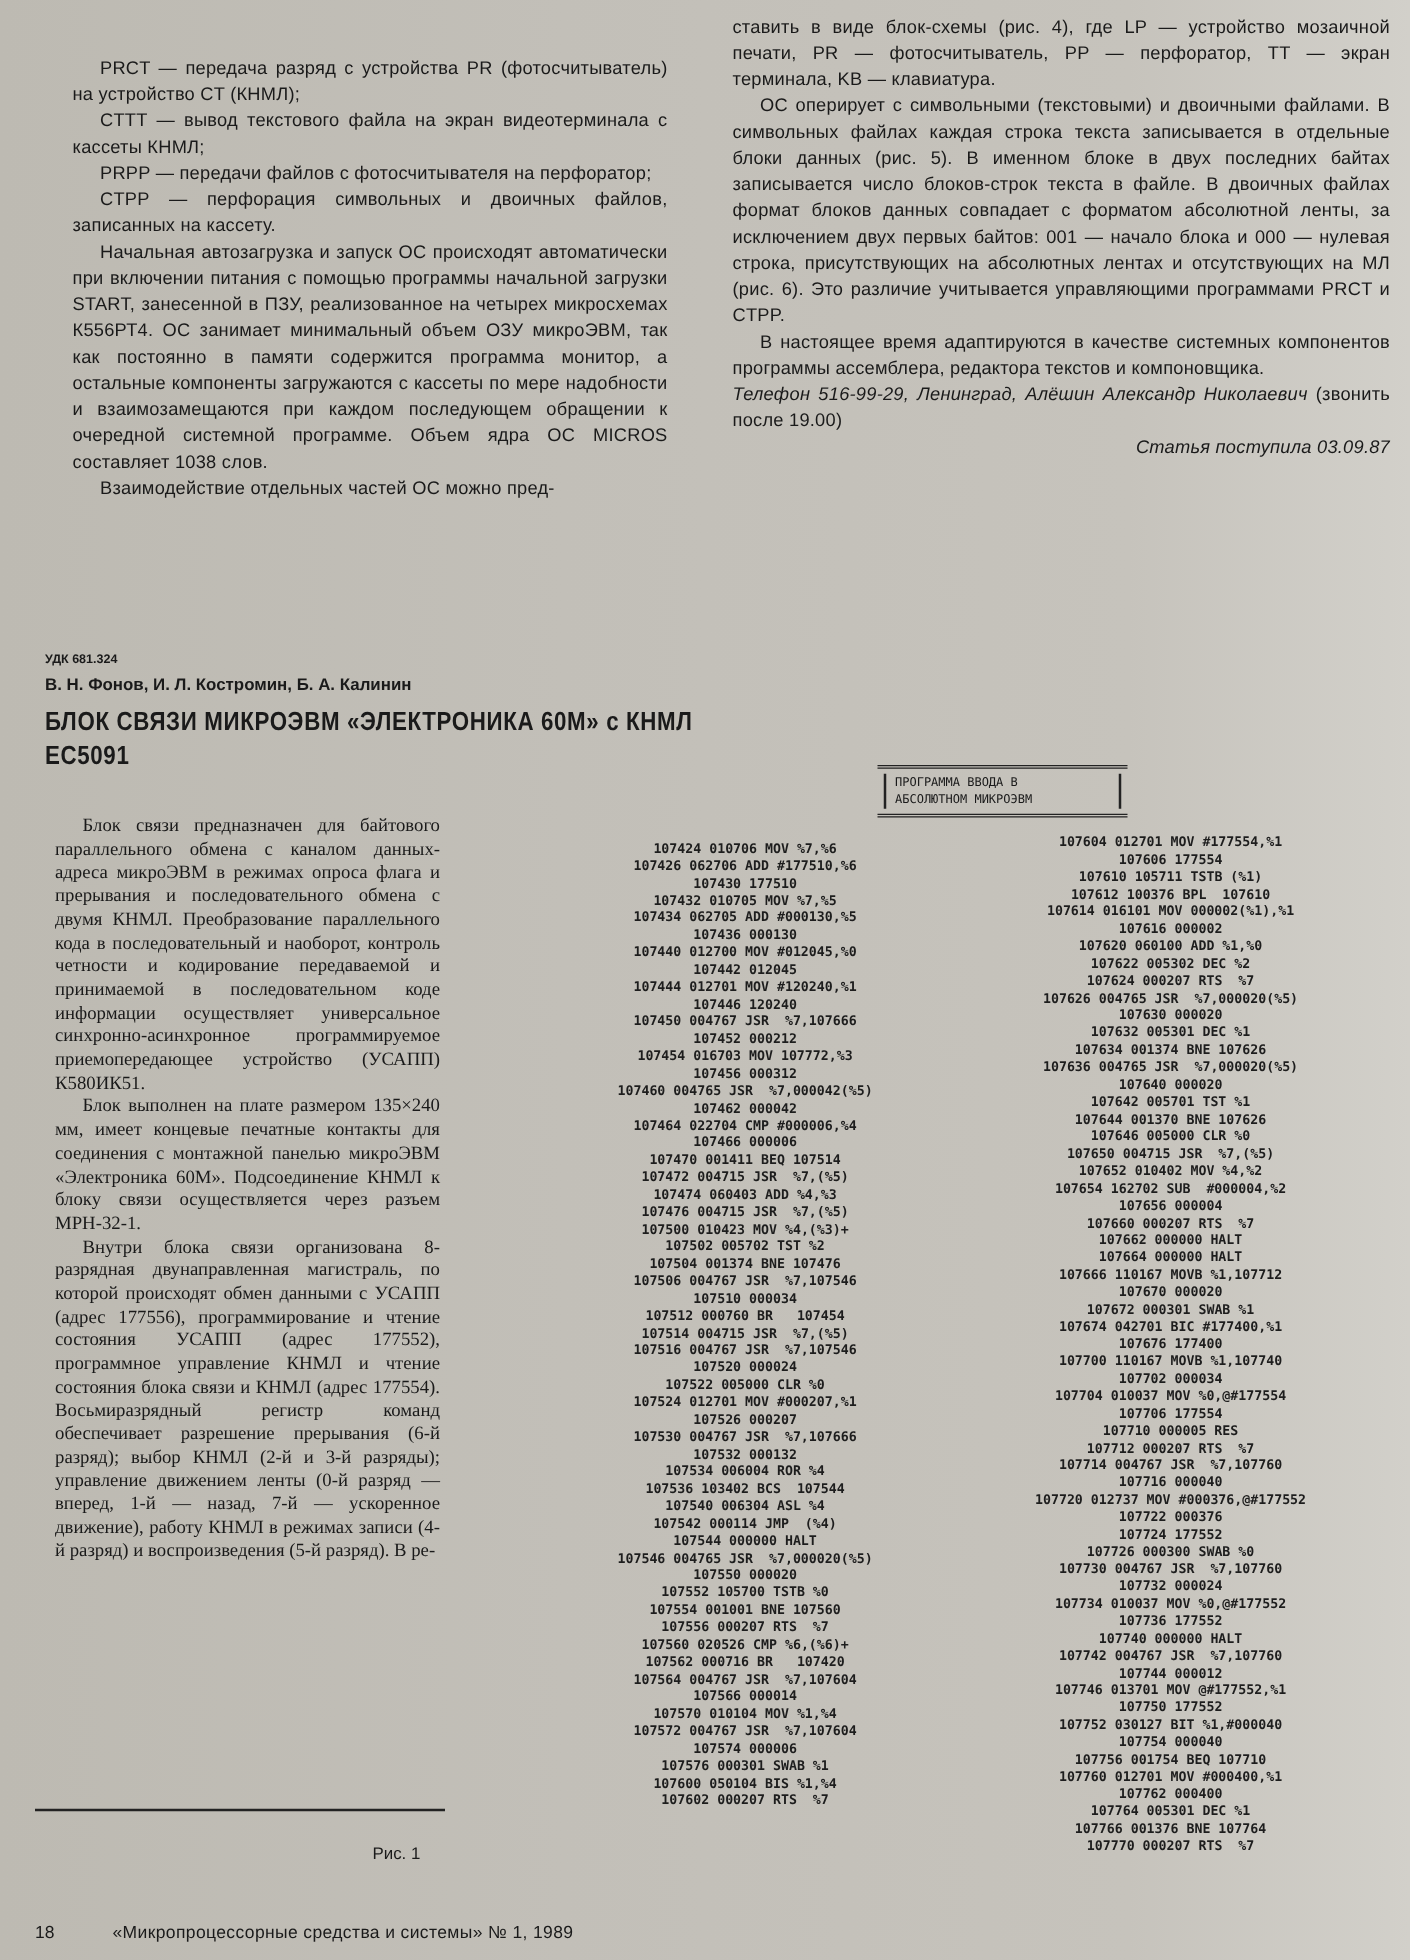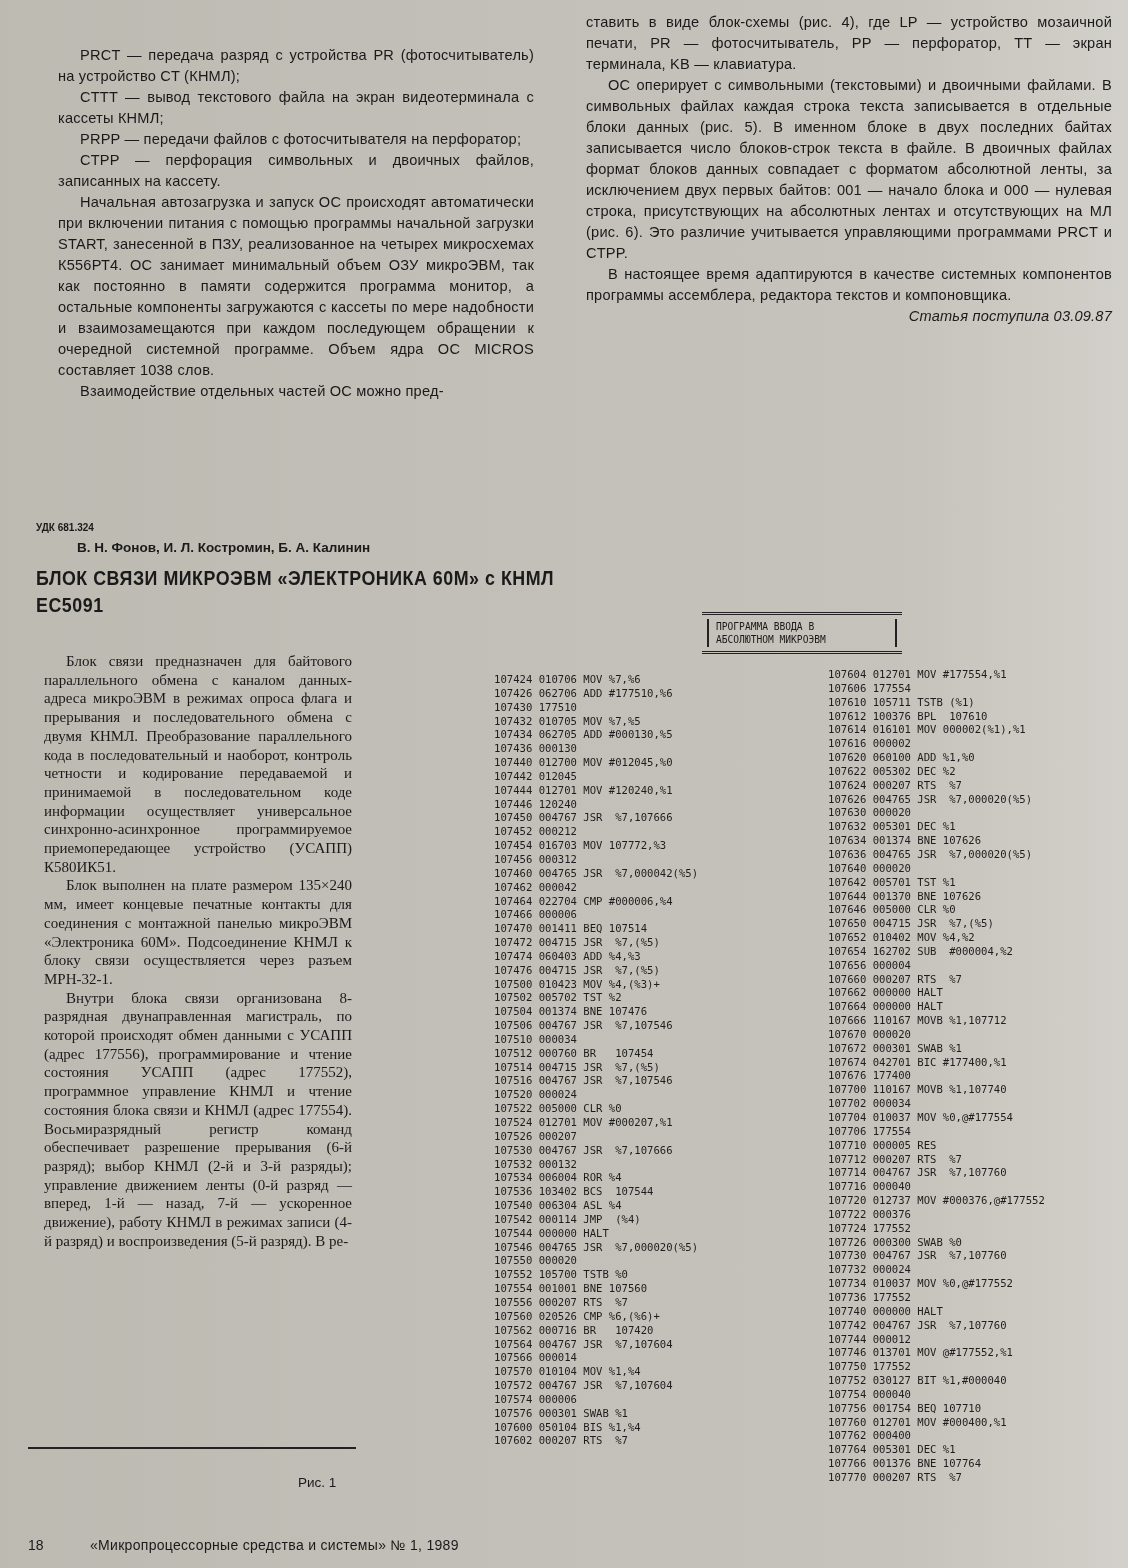--- a/index.html
+++ b/index.html
@@ -14,33 +14,33 @@
   .col { position: absolute; font-size: 15.6px; line-height: 21.2px; text-align: justify; }
   .col p { margin: 0; text-indent: 22px; }
   .col p.noind { text-indent: 0; }
   #col-top-left { left: 58px; top: 45px; width: 476px; font-family: "Liberation Sans", sans-serif; font-size: 14.6px; line-height: 21px; letter-spacing: 0.2px; }
   #col-top-right { left: 586px; top: 12px; width: 526px; font-family: "Liberation Sans", sans-serif; font-size: 14.6px; line-height: 21px; letter-spacing: 0.2px; }
   .contact { margin-top: 22px; font-style: italic; }
   .contact .plain { font-style: normal; }
   .received { margin-top: 24px; text-align: right; font-style: italic; }
 
   #udk { position: absolute; left: 36px; top: 522px; font-family: "Liberation Sans", sans-serif; font-size: 10px; font-weight: bold; }
-  #authors { position: absolute; left: 36px; top: 540px; font-family: "Liberation Sans", sans-serif; font-size: 13.5px; font-weight: bold; margin-left: 41px; }
+  #authors { position: absolute; left: 36px; top: 540px; font-family: "Liberation Sans", sans-serif; font-size: 13.5px; font-weight: bold; }
   #title { position: absolute; left: 36px; top: 564px; font-family: "Liberation Sans", sans-serif; font-size: 21px; font-weight: bold; line-height: 27px; letter-spacing: 0.6px; transform: scaleX(0.85); transform-origin: left top; }
 
   #prog-box {
     position: absolute; left: 702px; top: 612px; width: 200px; height: 36px;
     border-top: 3px double #222; border-bottom: 3px double #222;
     font-family: "DejaVu Sans Mono", monospace; font-size: 9.6px; line-height: 13px;
   }
   #prog-box .inner { position: absolute; left: 5px; right: 5px; top: 4px; bottom: 4px; border-left: 2px solid #222; border-right: 2px solid #222; padding: 1px 0 0 7px; }
 
   #col-bottom-left { left: 44px; top: 652px; width: 308px; font-family: "Liberation Serif", serif; font-size: 15px; line-height: 18.7px; }
 
-  .listing { position: absolute; font-family: "DejaVu Sans Mono", monospace; font-size: 10.6px; line-height: 13.85px; white-space: pre; font-weight: normal; color: #1d1d1d; }
+  .listing { position: absolute; font-family: "DejaVu Sans Mono", monospace; font-size: 10.6px; line-height: 13.85px; white-space: pre; font-weight: bold; color: #1d1d1d; text-align: center; }
   #listing-left { left: 494px; top: 673px; }
   #listing-right { left: 812px; top: 668px; margin-left: 16px; }
 
   #fig-rule { position: absolute; left: 28px; top: 1447px; width: 328px; height: 2px; background: #222; }
   #fig-caption { position: absolute; left: 298px; top: 1475px; font-family: "Liberation Sans", sans-serif; font-size: 13.5px; }
   #footer-page { position: absolute; left: 28px; top: 1537px; font-family: "Liberation Sans", sans-serif; font-size: 14px; }
   #footer-journal { position: absolute; left: 90px; top: 1537px; font-family: "Liberation Sans", sans-serif; font-size: 14px; letter-spacing: 0.3px; }
 </style>
 </head>
 <body>
@@ -51,20 +51,21 @@
   <p>PRPP — передачи файлов с фотосчитывателя на перфоратор;</p>
   <p>CTPP — перфорация символьных и двоичных файлов, записанных на кассету.</p>
   <p>Начальная автозагрузка и запуск ОС происходят автоматически при включении питания с помощью программы начальной загрузки START, занесенной в ПЗУ, реализованное на четырех микросхемах К556РТ4. ОС занимает минимальный объем ОЗУ микроЭВМ, так как постоянно в памяти содержится программа монитор, а остальные компоненты загружаются с кассеты по мере надобности и взаимозамещаются при каждом последующем обращении к очередной системной программе. Объем ядра ОС MICROS составляет 1038 слов.</p>
   <p>Взаимодействие отдельных частей ОС можно пред-</p>
 </div>
 
 <div class="col" id="col-top-right">
   <p class="noind">ставить в виде блок-схемы (рис. 4), где LP — устройство мозаичной печати, PR — фотосчитыватель, PP — перфоратор, TT — экран терминала, KB — клавиатура.</p>
   <p>ОС оперирует с символьными (текстовыми) и двоичными файлами. В символьных файлах каждая строка текста записывается в отдельные блоки данных (рис. 5). В именном блоке в двух последних байтах записывается число блоков-строк текста в файле. В двоичных файлах формат блоков данных совпадает с форматом абсолютной ленты, за исключением двух первых байтов: 001 — начало блока и 000 — нулевая строка, присутствующих на абсолютных лентах и отсутствующих на МЛ (рис. 6). Это различие учитывается управляющими программами PRCT и CTPP.</p>
   <p>В настоящее время адаптируются в качестве системных компонентов программы ассемблера, редактора текстов и компоновщика.</p>
+  <p class="noind contact"><span>Телефон 516-99-29, Ленинград, Алёшин Александр Николаевич</span><span class="plain"> (звонить после 19.00)</span></p>
   <p class="noind received">Статья поступила 03.09.87</p>
 </div>
 
 <div id="udk">УДК 681.324</div>
 <div id="authors">В. Н. Фонов, И. Л. Костромин, Б. А. Калинин</div>
 <div id="title">
   <div>БЛОК СВЯЗИ МИКРОЭВМ «ЭЛЕКТРОНИКА 60М» с КНМЛ</div>
   <div>ЕС5091</div>
 </div>
 

